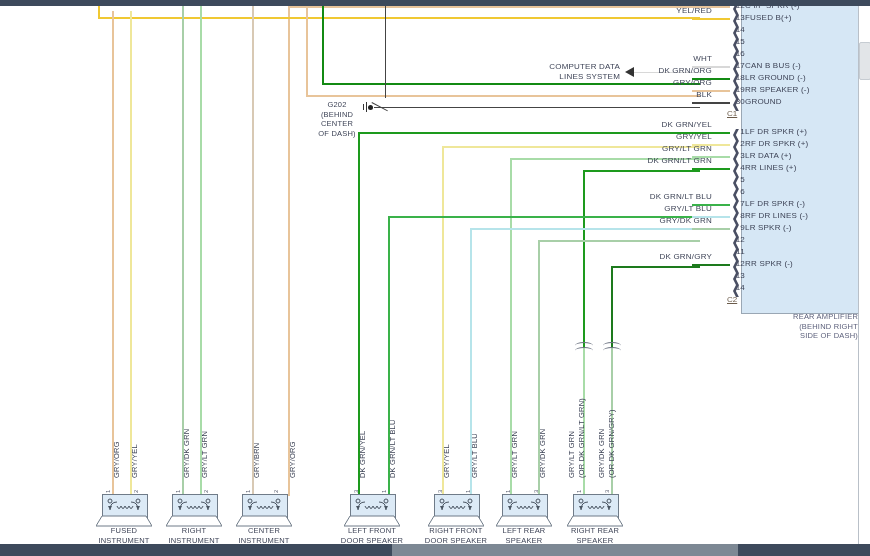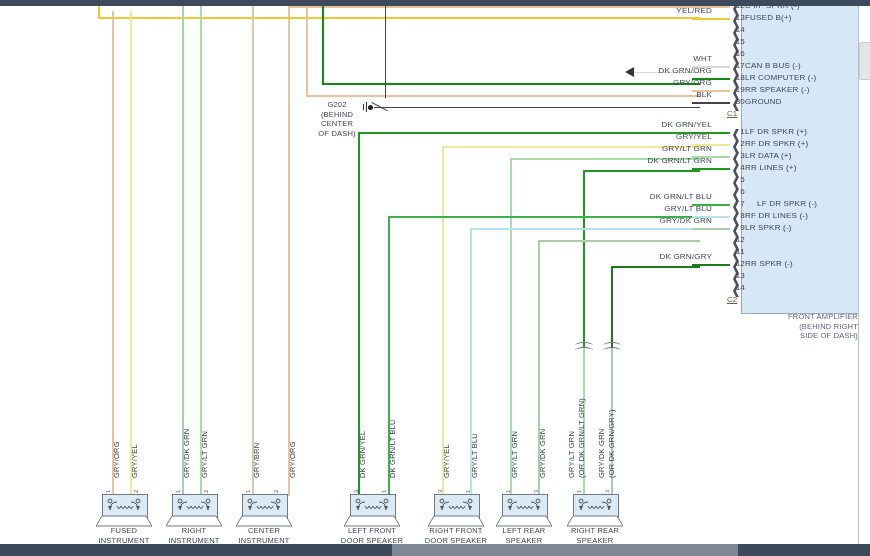--- a/index.html
+++ b/index.html
@@ -111,21 +111,21 @@
       <div style="position:absolute;left:0;top:0;width:18px;height:6px;border-top:1.3px solid #6b7280;border-radius:50% 50% 0 0;"></div>
       <div style="position:absolute;left:0;top:5px;width:18px;height:6px;border-top:1.3px solid #6b7280;border-radius:50% 50% 0 0;"></div>
     </div>
     <div style="position:absolute;left:603px;top:336px;width:18px;height:12px;">
       <div style="position:absolute;left:0;top:0;width:18px;height:6px;border-top:1.3px solid #6b7280;border-radius:50% 50% 0 0;"></div>
       <div style="position:absolute;left:0;top:5px;width:18px;height:6px;border-top:1.3px solid #6b7280;border-radius:50% 50% 0 0;"></div>
     </div>
 
     <div class="amp-box" style="left:741px;top:-6px;width:117px;height:312px;"></div>
     <div class="amp-caption" style="left:700px;top:306px;width:158px;">
-      <div>FRONT AMPLIFIER</div>
+      <div>REAR AMPLIFIER</div>
       <div>(BEHIND RIGHT</div>
       <div>SIDE OF DASH)</div>
     </div>
 
     <div id="pin-layer" style="position:absolute;left:0;top:0;width:858px;height:538px;">
         <div class="pinnum" style="left: 723px; top: -5px;">12</div>
         <div class="pinbrace" style="left: 731px; top: -4px;">❰</div>
         <div class="pinfunc" style="left: 745px; top: -5px;">C I/P SPKR (-)</div>
         <div class="w" style="left: 692px; top: 0px; width: 38px; height: 1.6px; background: rgb(232, 196, 154);"></div>
         <div class="pinnum" style="left: 723px; top: 7px;">13</div>
@@ -139,21 +139,21 @@
         <div class="pinbrace" style="left: 731px; top: 32px;">❰</div>
         <div class="pinnum" style="left: 723px; top: 43px;">16</div>
         <div class="pinbrace" style="left: 731px; top: 44px;">❰</div>
         <div class="pinnum" style="left: 723px; top: 55px;">17</div>
         <div class="pinbrace" style="left: 731px; top: 56px;">❰</div>
         <div class="pinfunc" style="left: 745px; top: 55px;">CAN B BUS (-)</div>
         <div class="wlab" style="left: 552px; top: 48px; width: 160px;">WHT</div>
         <div class="w" style="left: 692px; top: 60px; width: 38px; height: 1.6px; background: rgb(216, 216, 216);"></div>
         <div class="pinnum" style="left: 723px; top: 67px;">18</div>
         <div class="pinbrace" style="left: 731px; top: 68px;">❰</div>
-        <div class="pinfunc" style="left: 745px; top: 67px;">LR COMPUTER (-)</div>
+        <div class="pinfunc" style="left: 745px; top: 67px;">LR GROUND (-)</div>
         <div class="wlab" style="left: 552px; top: 60px; width: 160px;">DK GRN/ORG</div>
         <div class="w" style="left: 692px; top: 72px; width: 38px; height: 1.6px; background: rgb(19, 138, 19);"></div>
         <div class="pinnum" style="left: 723px; top: 79px;">19</div>
         <div class="pinbrace" style="left: 731px; top: 80px;">❰</div>
         <div class="pinfunc" style="left: 745px; top: 79px;">RR SPEAKER (-)</div>
         <div class="wlab" style="left: 552px; top: 72px; width: 160px;">GRY/ORG</div>
         <div class="w" style="left: 692px; top: 84px; width: 38px; height: 1.6px; background: rgb(232, 196, 154);"></div>
         <div class="pinnum" style="left: 723px; top: 91px;">30</div>
         <div class="pinbrace" style="left: 731px; top: 92px;">❰</div>
         <div class="pinfunc" style="left: 745px; top: 91px;">GROUND</div>
@@ -179,21 +179,21 @@
         <div class="pinbrace" style="left: 731px; top: 158px;">❰</div>
         <div class="pinfunc" style="left: 745px; top: 157px;">RR LINES (+)</div>
         <div class="wlab" style="left: 552px; top: 150px; width: 160px;">DK GRN/LT GRN</div>
         <div class="w" style="left: 692px; top: 162px; width: 38px; height: 1.6px; background: rgb(29, 154, 29);"></div>
         <div class="pinnum" style="left: 723px; top: 169px;">5</div>
         <div class="pinbrace" style="left: 731px; top: 170px;">❰</div>
         <div class="pinnum" style="left: 723px; top: 181px;">6</div>
         <div class="pinbrace" style="left: 731px; top: 182px;">❰</div>
         <div class="pinnum" style="left: 723px; top: 193px;">7</div>
         <div class="pinbrace" style="left: 731px; top: 194px;">❰</div>
-        <div class="pinfunc" style="left: 745px; top: 193px; margin-left: 12px;">LF DR SPKR (-)</div>
+        <div class="pinfunc" style="left: 745px; top: 193px;">LF DR SPKR (-)</div>
         <div class="wlab" style="left: 552px; top: 186px; width: 160px;">DK GRN/LT BLU</div>
         <div class="w" style="left: 692px; top: 198px; width: 38px; height: 1.6px; background: rgb(58, 178, 74);"></div>
         <div class="pinnum" style="left: 723px; top: 205px;">8</div>
         <div class="pinbrace" style="left: 731px; top: 206px;">❰</div>
         <div class="pinfunc" style="left: 745px; top: 205px;">RF DR LINES (-)</div>
         <div class="wlab" style="left: 552px; top: 198px; width: 160px;">GRY/LT BLU</div>
         <div class="w" style="left: 692px; top: 210px; width: 38px; height: 1.6px; background: rgb(182, 228, 234);"></div>
         <div class="pinnum" style="left: 723px; top: 217px;">9</div>
         <div class="pinbrace" style="left: 731px; top: 218px;">❰</div>
         <div class="pinfunc" style="left: 745px; top: 217px;">LR SPKR (-)</div>
@@ -208,20 +208,24 @@
         <div class="pinfunc" style="left: 745px; top: 253px;">RR SPKR (-)</div>
         <div class="wlab" style="left: 552px; top: 246px; width: 160px;">DK GRN/GRY</div>
         <div class="w" style="left: 692px; top: 258px; width: 38px; height: 1.6px; background: rgb(29, 122, 29);"></div>
         <div class="pinnum" style="left: 723px; top: 265px;">13</div>
         <div class="pinbrace" style="left: 731px; top: 266px;">❰</div>
         <div class="pinnum" style="left: 723px; top: 277px;">14</div>
         <div class="pinbrace" style="left: 731px; top: 278px;">❰</div>
         <div class="ctag" style="left: 727px; top: 289px;">C2</div>
       </div>
 
+    <div class="cdl" style="left:500px;top:56px;width:120px;">
+      <div>COMPUTER DATA</div>
+      <div>LINES SYSTEM</div>
+    </div>
     <div style="position:absolute;left:625px;top:61px;width:0;height:0;border-top:5px solid transparent;border-bottom:5px solid transparent;border-right:9px solid #333;"></div>
 
     <div class="gnd" style="left:305px;top:94px;width:64px;">
       <div>G202</div>
       <div>(BEHIND</div>
       <div>CENTER</div>
       <div>OF DASH)</div>
     </div>
 
     <div id="vlab-layer" style="position:absolute;left:0;top:0;width:858px;height:538px;">

